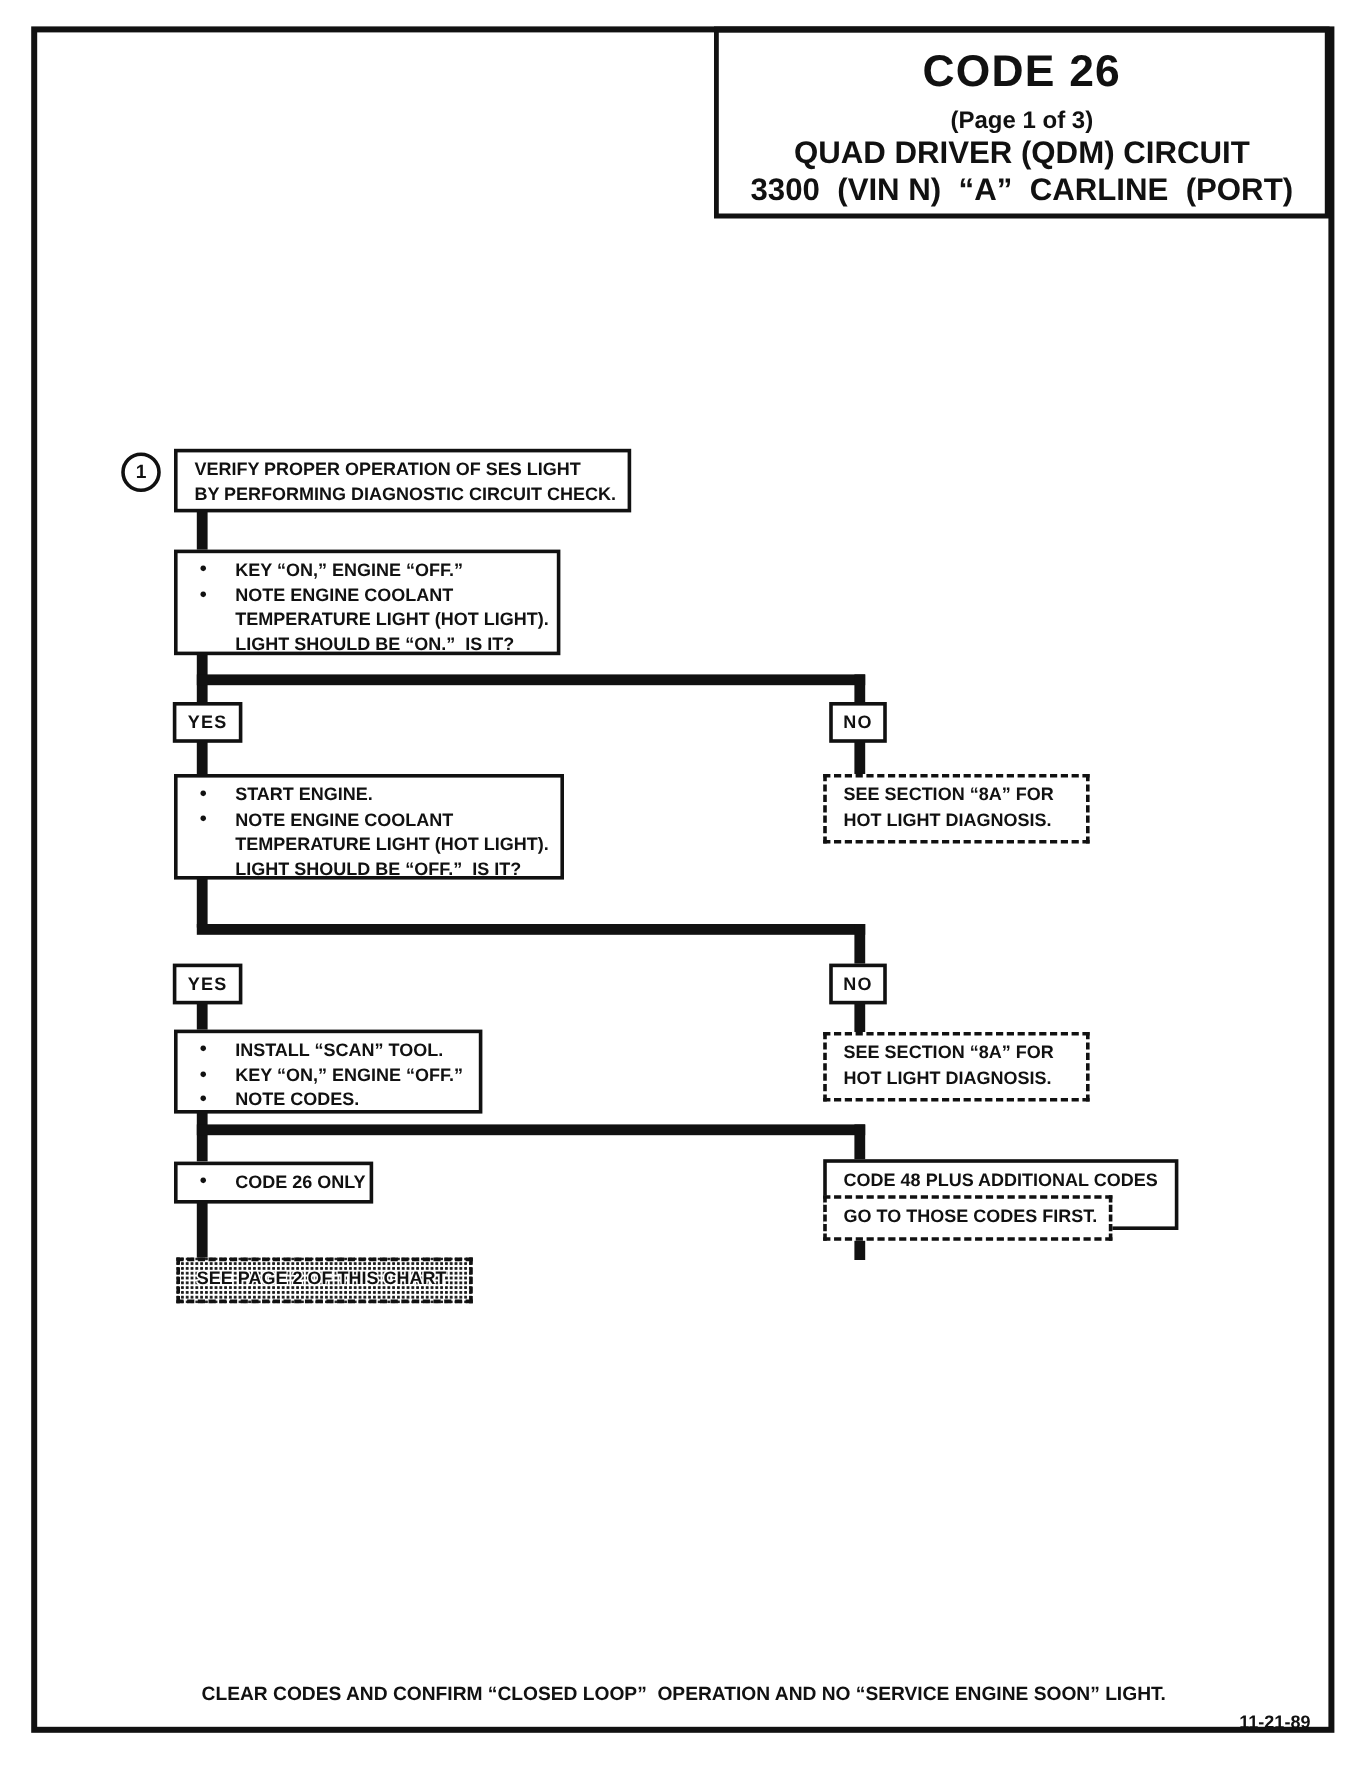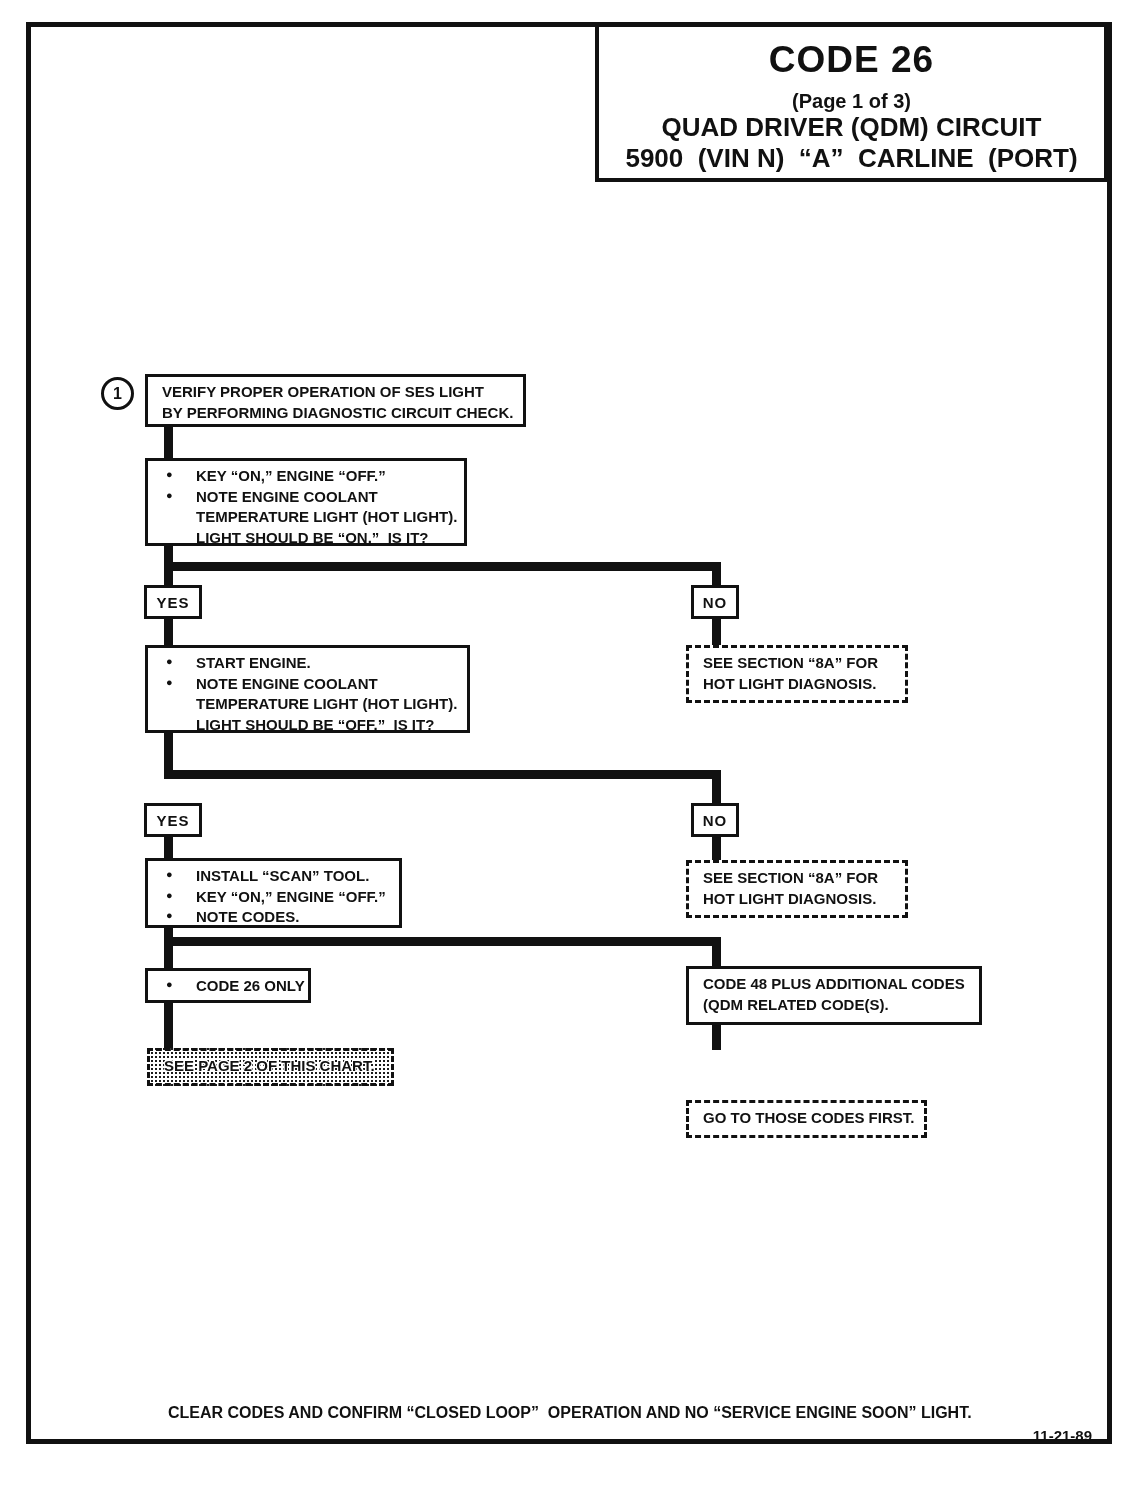--- a/index.html
+++ b/index.html
@@ -59,21 +59,21 @@
 <body>
 
 <div class="sheet">
 
   <div class="page-border"></div>
 
   <div class="title-box">
     <div class="title-main">CODE 26</div>
     <div class="title-sub">(Page 1 of 3)</div>
     <div class="title-line">QUAD DRIVER (QDM) CIRCUIT</div>
-    <div class="title-line pre">5900  (VIN N)  “A”  CARLINE  (PORT)</div>
+    <div class="title-line pre">3300  (VIN N)  “A”  CARLINE  (PORT)</div>
   </div>
 
   <div class="badge">1</div>
   <div class="fc-box" style="left:145px;top:374px;width:381px;height:53px;">
     <div class="fc-line">VERIFY PROPER OPERATION OF SES LIGHT</div>
     <div class="fc-line">BY PERFORMING DIAGNOSTIC CIRCUIT CHECK.</div>
   </div>
 
   <div class="vline" style="left:164px;top:425px;height:35px;"></div>
 
@@ -140,21 +140,21 @@
     <div class="fc-line">(QDM RELATED CODE(S).</div>
   </div>
 
   <div class="vline" style="left:164px;top:1001px;height:49px;"></div>
   <div class="vline" style="left:712px;top:1023px;height:27px;"></div>
 
   <div class="fc-box dashed shaded" style="left:147px;top:1048px;width:247px;height:38px;">
     <div class="fc-line">SEE PAGE 2 OF THIS CHART.</div>
   </div>
 
-  <div class="fc-box dashed" style="left:686px;top:1100px;width:241px;height:38px;">
+  <div class="fc-box dashed" style="left:686px;top:996px;width:241px;height:38px;">
     <div class="fc-line">GO TO THOSE CODES FIRST.</div>
   </div>
 
   <div class="footer-note">CLEAR CODES AND CONFIRM “CLOSED LOOP”  OPERATION AND NO “SERVICE ENGINE SOON” LIGHT.</div>
   <div class="footer-meta">
     <div>11-21-89</div>
     
   </div>
 
 </div>

